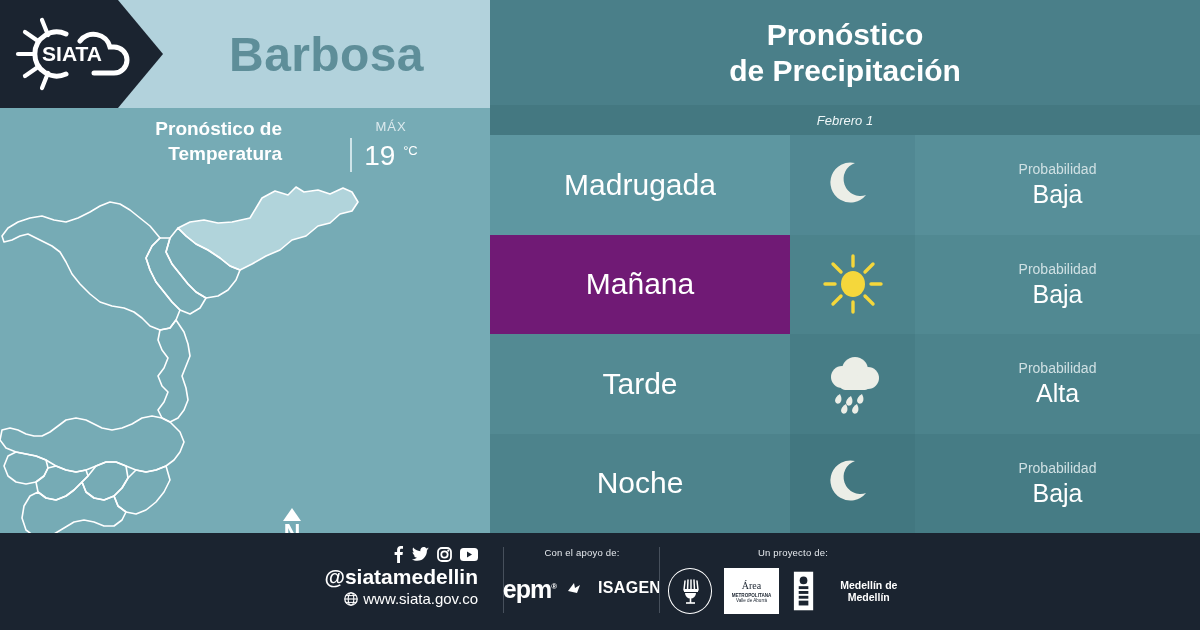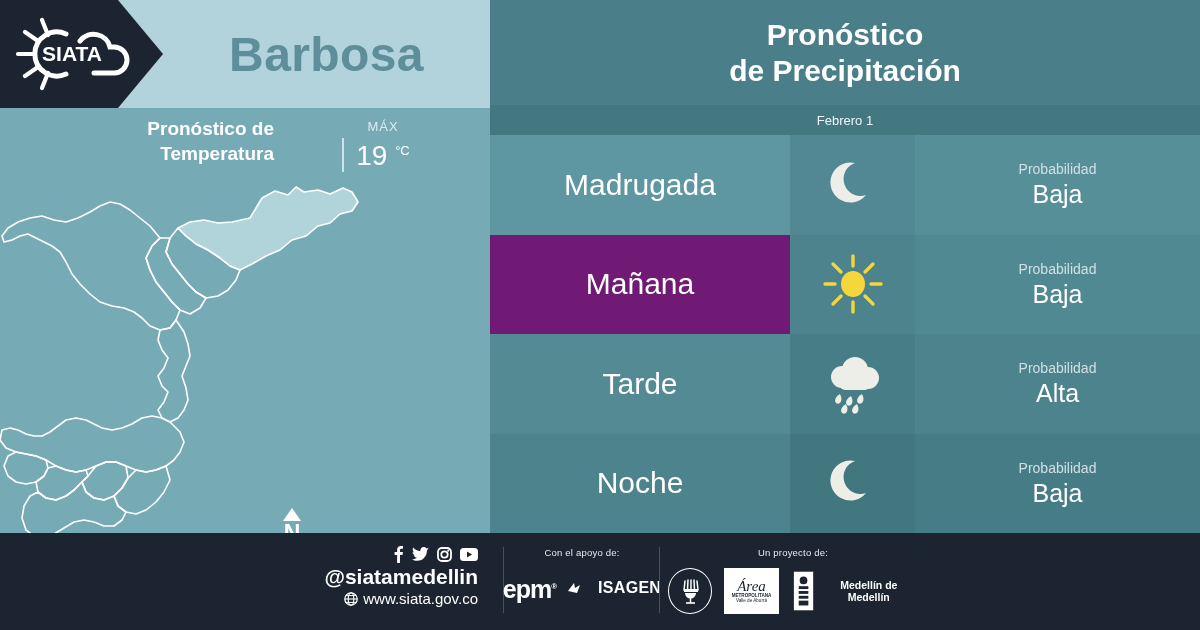--- a/index.html
+++ b/index.html
@@ -10,21 +10,21 @@
   #left-panel{position:absolute;left:0;top:0;width:490px;height:533px;background:#76abb5;}
   #left-header{position:absolute;left:0;top:0;width:490px;height:108px;background:#b2d2dc;}
   #logo-banner{position:absolute;left:0;top:0;width:163px;height:108px;
       background:#1b2430;clip-path:polygon(0 0,118px 0,163px 54px,118px 108px,0 108px);}
   #logo-mark{position:absolute;left:14px;top:14px;width:122px;height:80px;}
   #city-name{position:absolute;left:163px;top:0;width:327px;height:108px;
       display:flex;align-items:center;justify-content:center;
       color:#5e8e99;font-size:48px;font-weight:bold;letter-spacing:.4px;}
 
   
-  #temp-block{position:absolute;left:4px;top:116px;width:490px;height:66px;}
+  #temp-block{position:absolute;left:12px;top:116px;width:490px;height:66px;}
   #temp-title{position:absolute;left:60px;top:0;width:210px;text-align:right;
       color:#ffffff;font-size:19px;font-weight:bold;line-height:25px;}
   .temp-col{position:absolute;top:2px;text-align:center;color:#e9f3f5;}
   #temp-min{left:272px;width:64px;}
   #temp-max{left:344px;width:70px;}
   .temp-label{font-size:13px;letter-spacing:1px;color:#dceaee;line-height:17px;}
   .temp-value{font-size:28px;line-height:32px;color:#ffffff;font-weight:400;}
   .temp-unit{font-size:13px;vertical-align:super;}
   #temp-divider{position:absolute;left:338px;top:22px;width:2px;height:34px;background:#cfe4e9;}
 
@@ -35,21 +35,21 @@
   #compass-arrow{width:0;height:0;margin:0 auto;border-left:9px solid transparent;
       border-right:9px solid transparent;border-bottom:13px solid #fff;}
   #compass-n{font-size:23px;font-weight:bold;line-height:23px;margin-top:1px;}
 
   
   #right-panel{position:absolute;left:490px;top:0;width:710px;height:533px;background:#4a7f89;}
   #fc-header{position:absolute;left:0;top:0;width:710px;height:105px;background:#4a7f89;
       display:flex;flex-direction:column;align-items:center;justify-content:center;}
   .fc-title-line{color:#ffffff;font-size:30px;font-weight:bold;line-height:36px;}
   #fc-date-band{position:absolute;left:0;top:105px;width:710px;height:30px;background:#447881;
-      display:flex;align-items:center;justify-content:center;}
+      display:flex;align-items:center;justify-content:center;font-style:italic;}
   #fc-date{color:#eef6f7;font-size:13px;}
 
   #fc-rows{position:absolute;left:0;top:135px;width:710px;height:398px;}
   .fc-row{position:relative;width:626px;height:99.5px;}
   .cell{position:absolute;top:0;height:100%;display:flex;align-items:center;}
   .cell-period{left:0;width:300px;justify-content:center;}
   .cell-icon{left:300px;width:125px;justify-content:center;}
   .cell-prob{left:425px;width:285px;justify-content:center;flex-direction:column;}
   .period-text{color:#ffffff;font-size:30px;font-weight:400;}
   .prob-label{color:#cfe0e3;font-size:14px;line-height:19px;}
@@ -76,21 +76,21 @@
   #support-logos{display:flex;align-items:center;justify-content:center;gap:10px;margin-top:16px;height:28px;}
   #epm-logo{font-size:25px;font-weight:bold;letter-spacing:-1px;color:#fff;line-height:25px;}
   #epm-reg{font-size:8px;vertical-align:super;}
   #isagen-logo{display:flex;align-items:center;gap:16px;}
   #isagen-text{font-size:16px;font-weight:bold;letter-spacing:.3px;color:#fff;}
   #project-logos{display:flex;align-items:center;justify-content:center;gap:12px;margin-top:8px;height:50px;}
   .seal{width:44px;height:44px;border-radius:50%;border:1.4px solid #fff;
       display:flex;align-items:center;justify-content:center;}
   #area-logo{width:56px;height:46px;background:#fff;display:flex;flex-direction:column;
       align-items:center;justify-content:center;}
-  #area-script{color:#1b2430;font-size:15px;font-style:italic;font-family:"Liberation Serif",serif;line-height:14px;}
+  #area-script{color:#1b2430;font-size:10px;font-family:"Liberation Serif",serif;line-height:14px;}
   #area-sub1{color:#1b2430;font-size:4.6px;font-weight:bold;line-height:5px;}
   #area-sub2{color:#1b2430;font-size:4.6px;line-height:5px;}
   #alcaldia{display:flex;align-items:center;gap:4px;}
   #alcaldia-text{font-size:10.5px;font-weight:bold;color:#fff;}
 </style>
 </head>
 <body>
 
 <div id="page">
 

